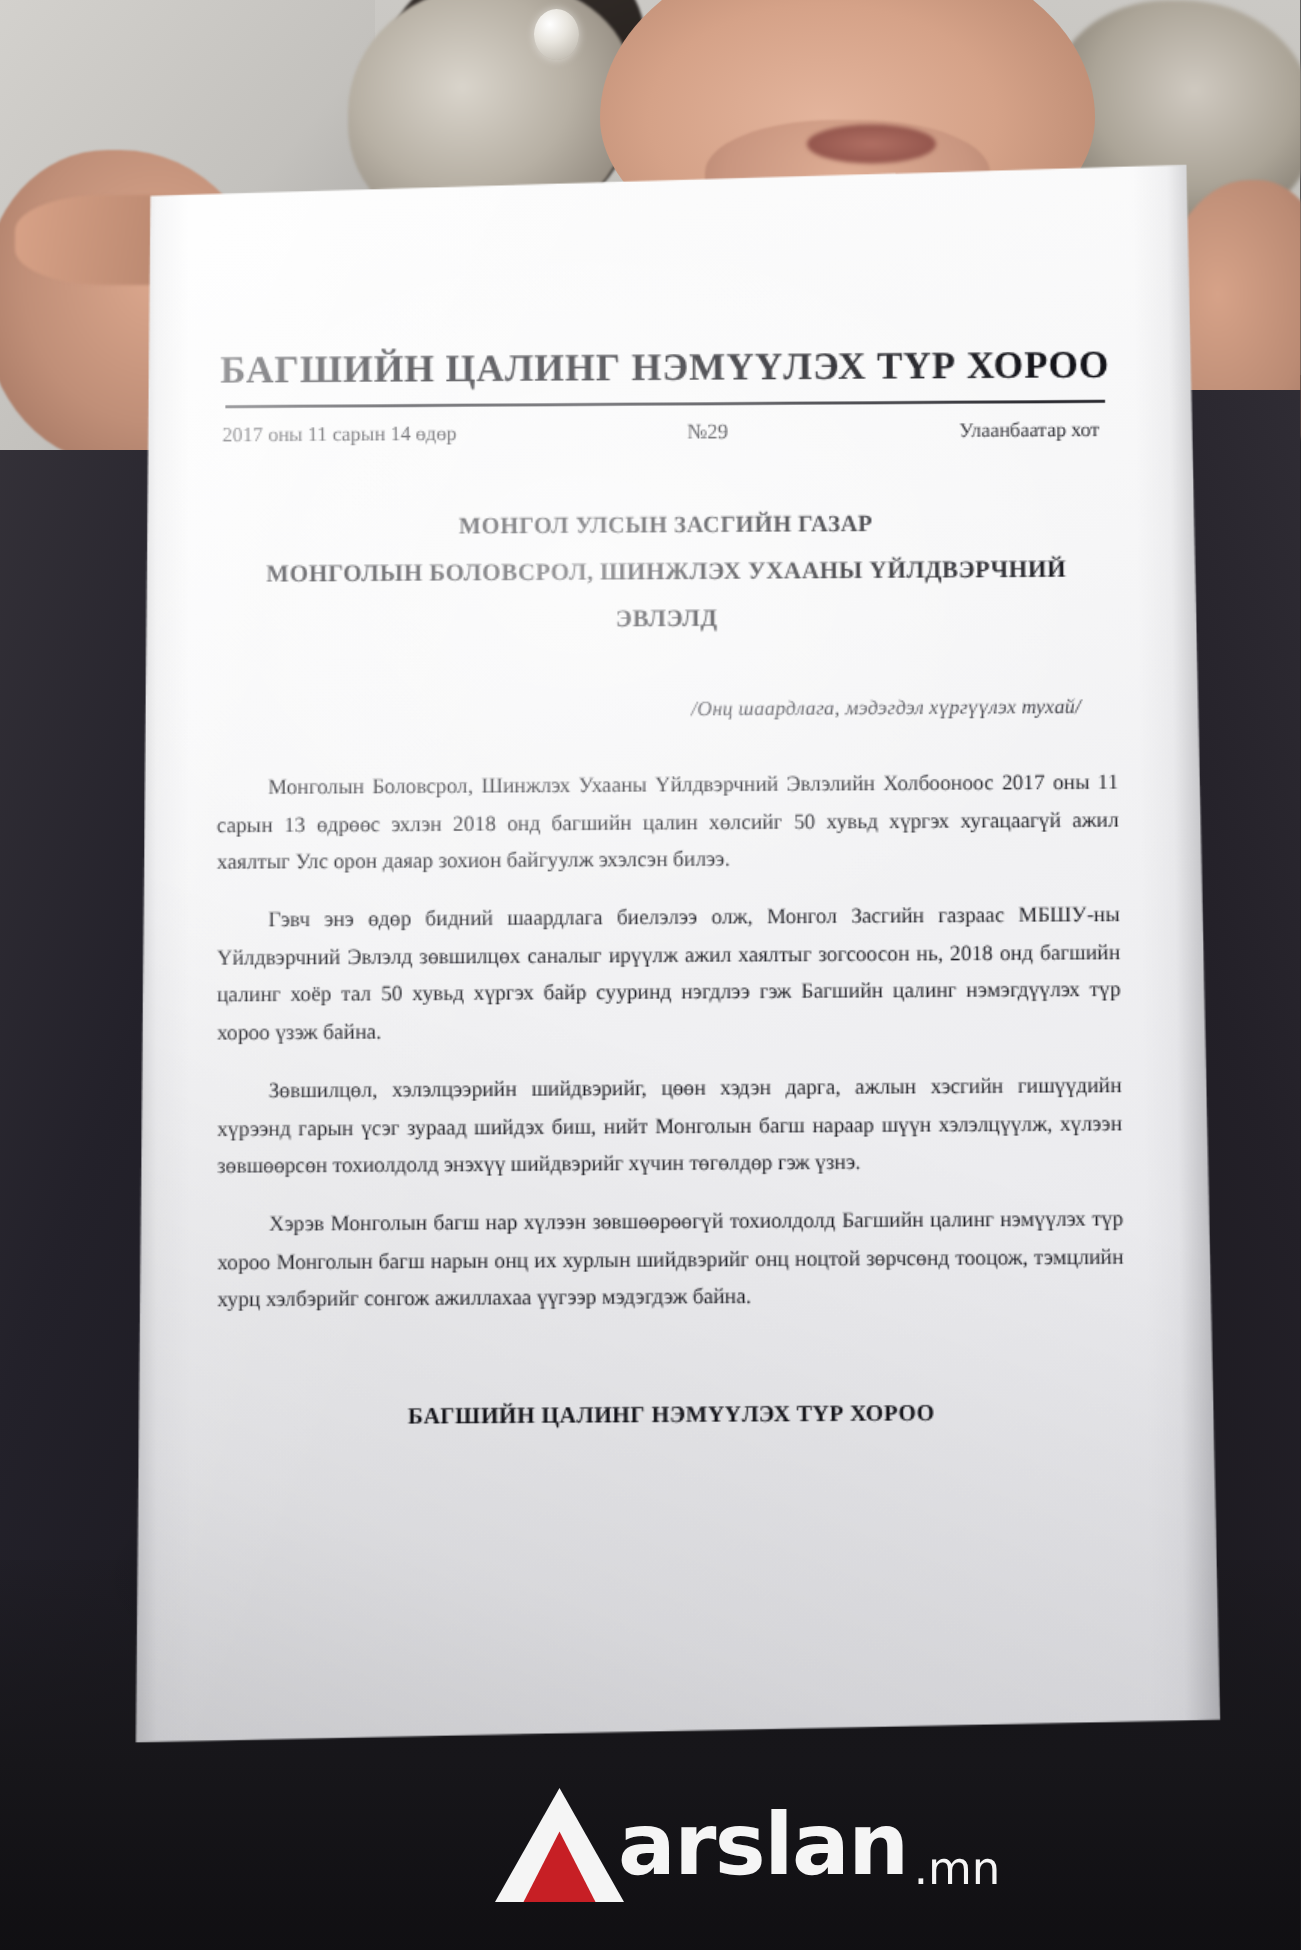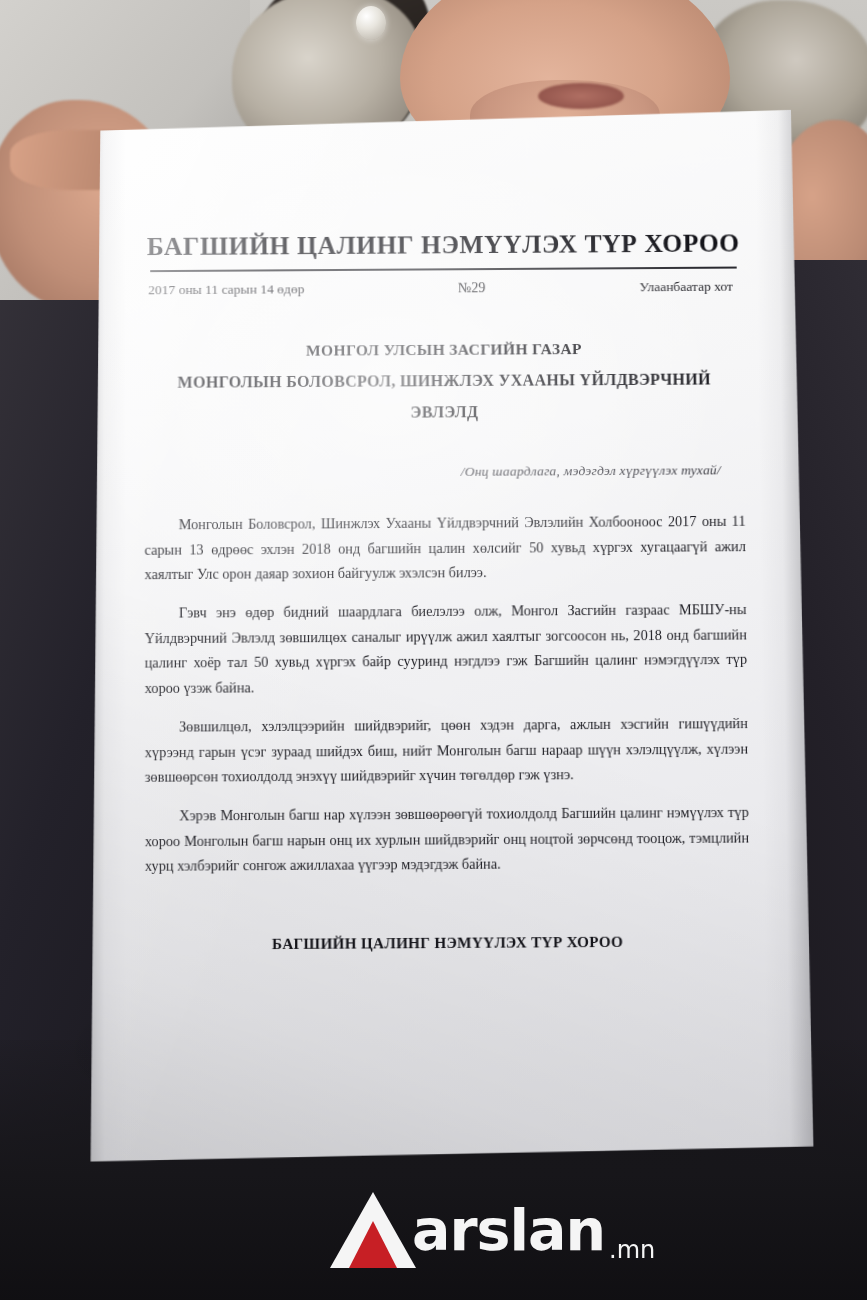--- a/index.html
+++ b/index.html
@@ -280,21 +280,21 @@
     font-family: "DejaVu Sans", sans-serif;
     font-size: 57px;
     font-weight: bold;
     color: #ffffff;
     letter-spacing: -1px;
     line-height: 1;
     margin-left: -6px;
   }
   .wm-suffix {
     font-family: "DejaVu Sans", sans-serif;
-    font-size: 24px;
+    font-size: 30px;
     font-weight: normal;
     color: #ffffff;
     line-height: 1;
     margin-left: 2px;
     align-self: flex-end;
     padding-bottom: 6px;
   }
 </style>
 </head>
 <body>

